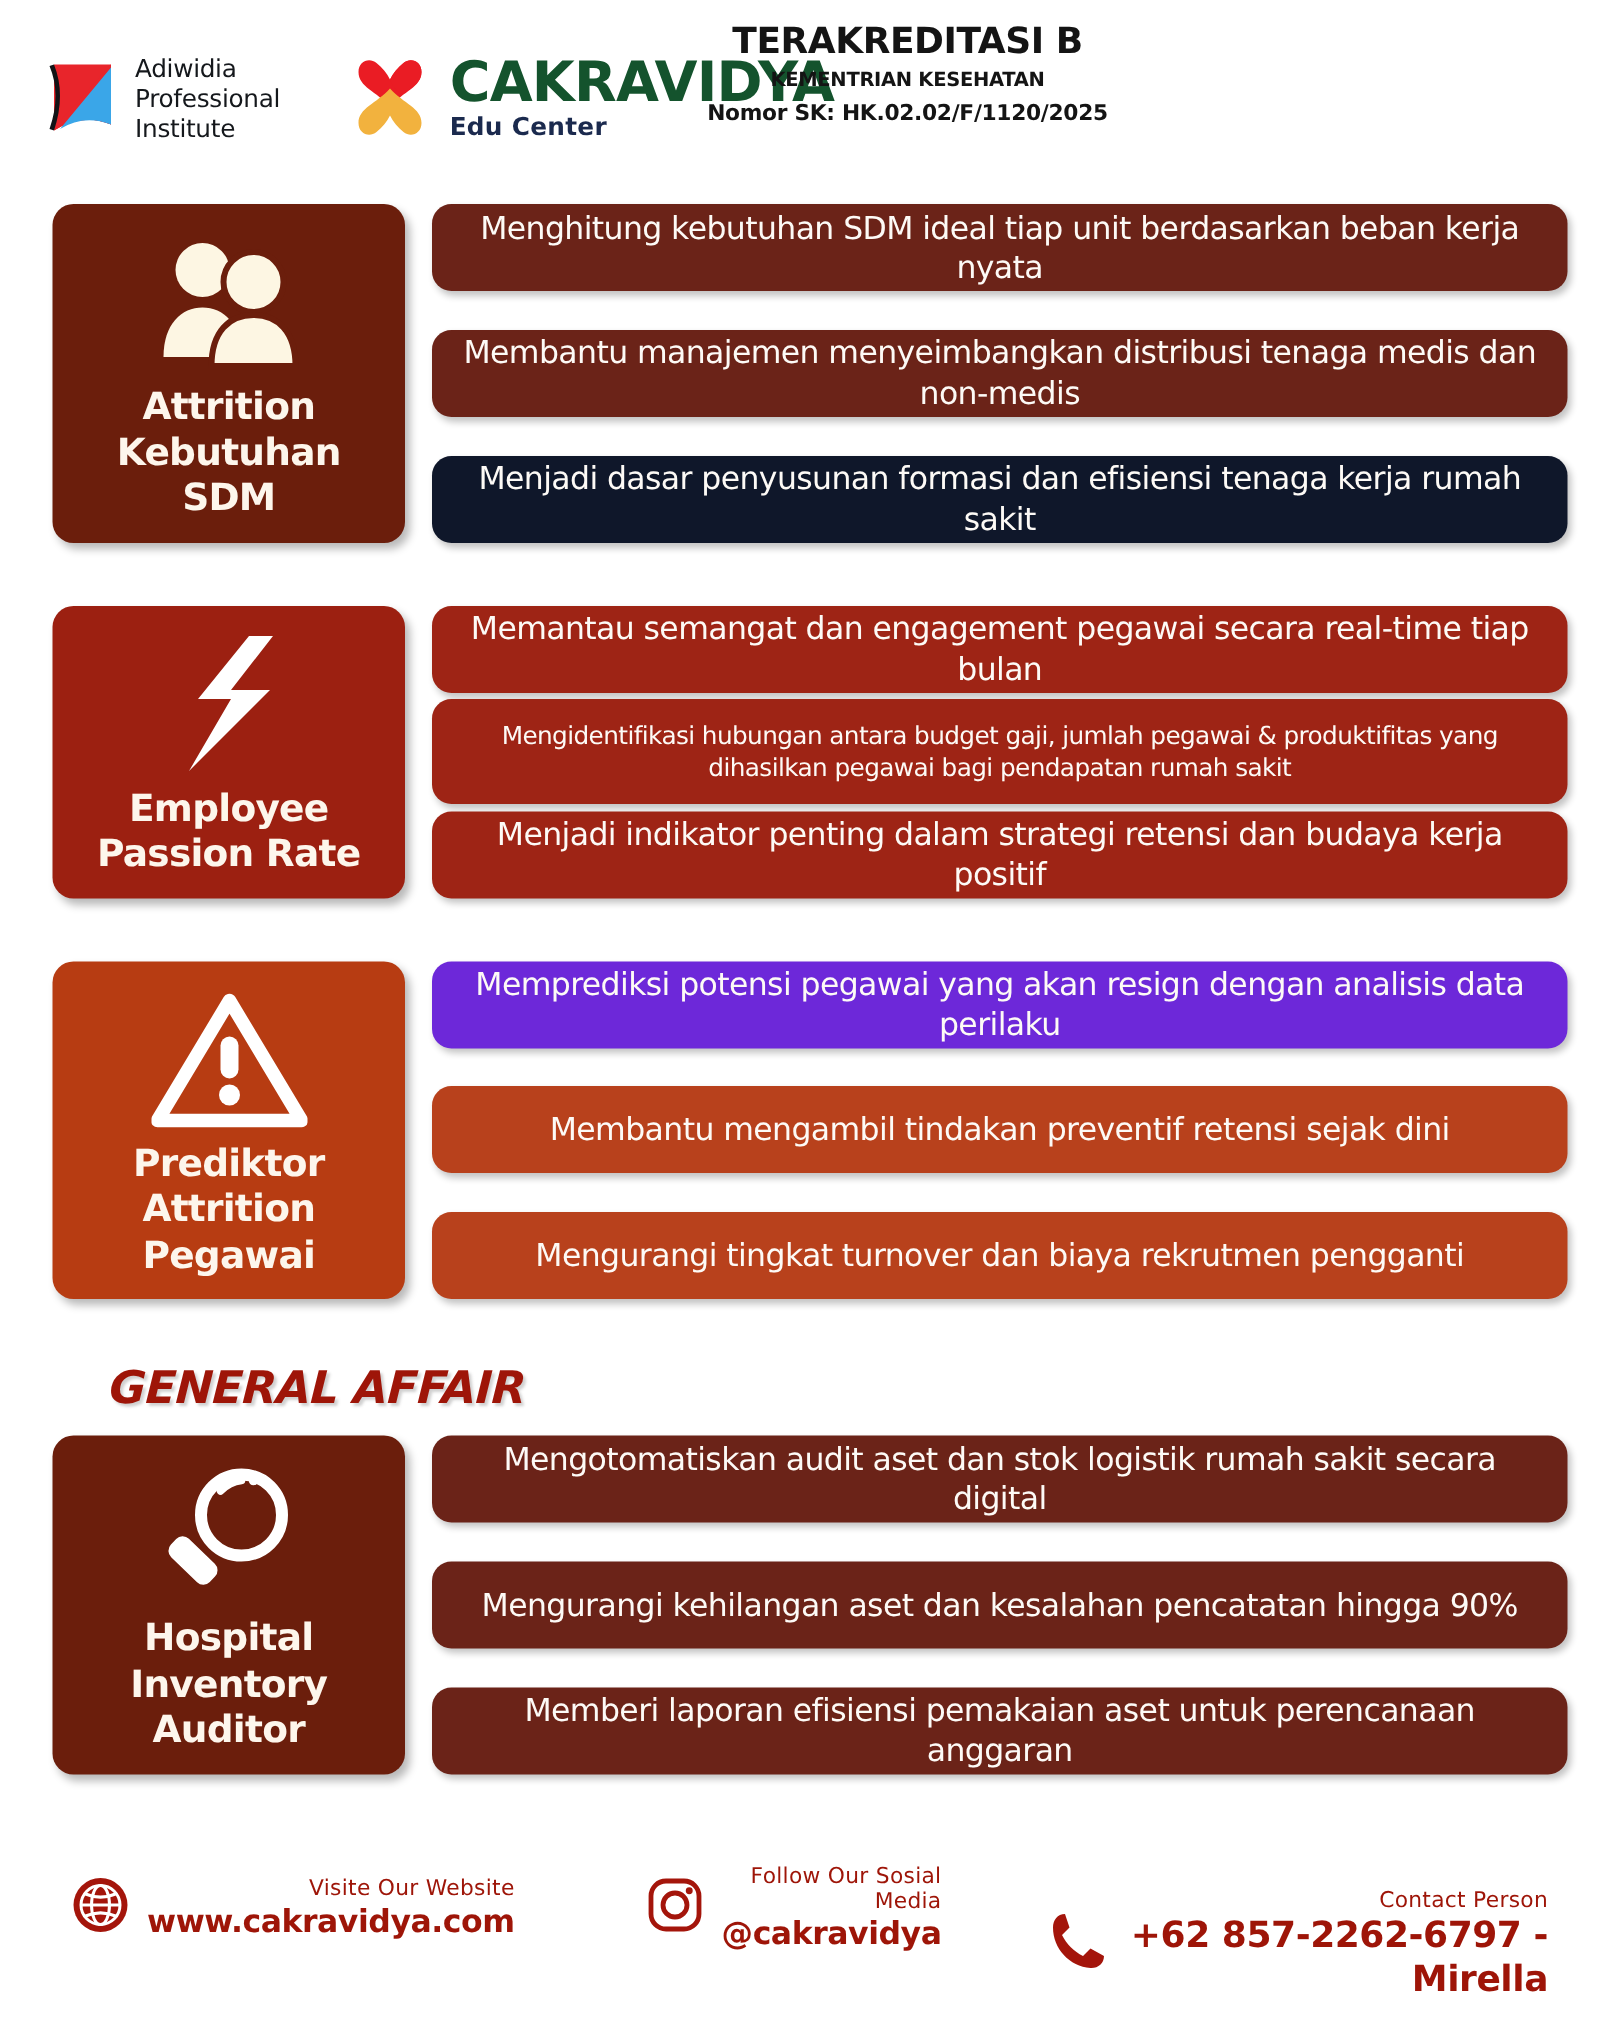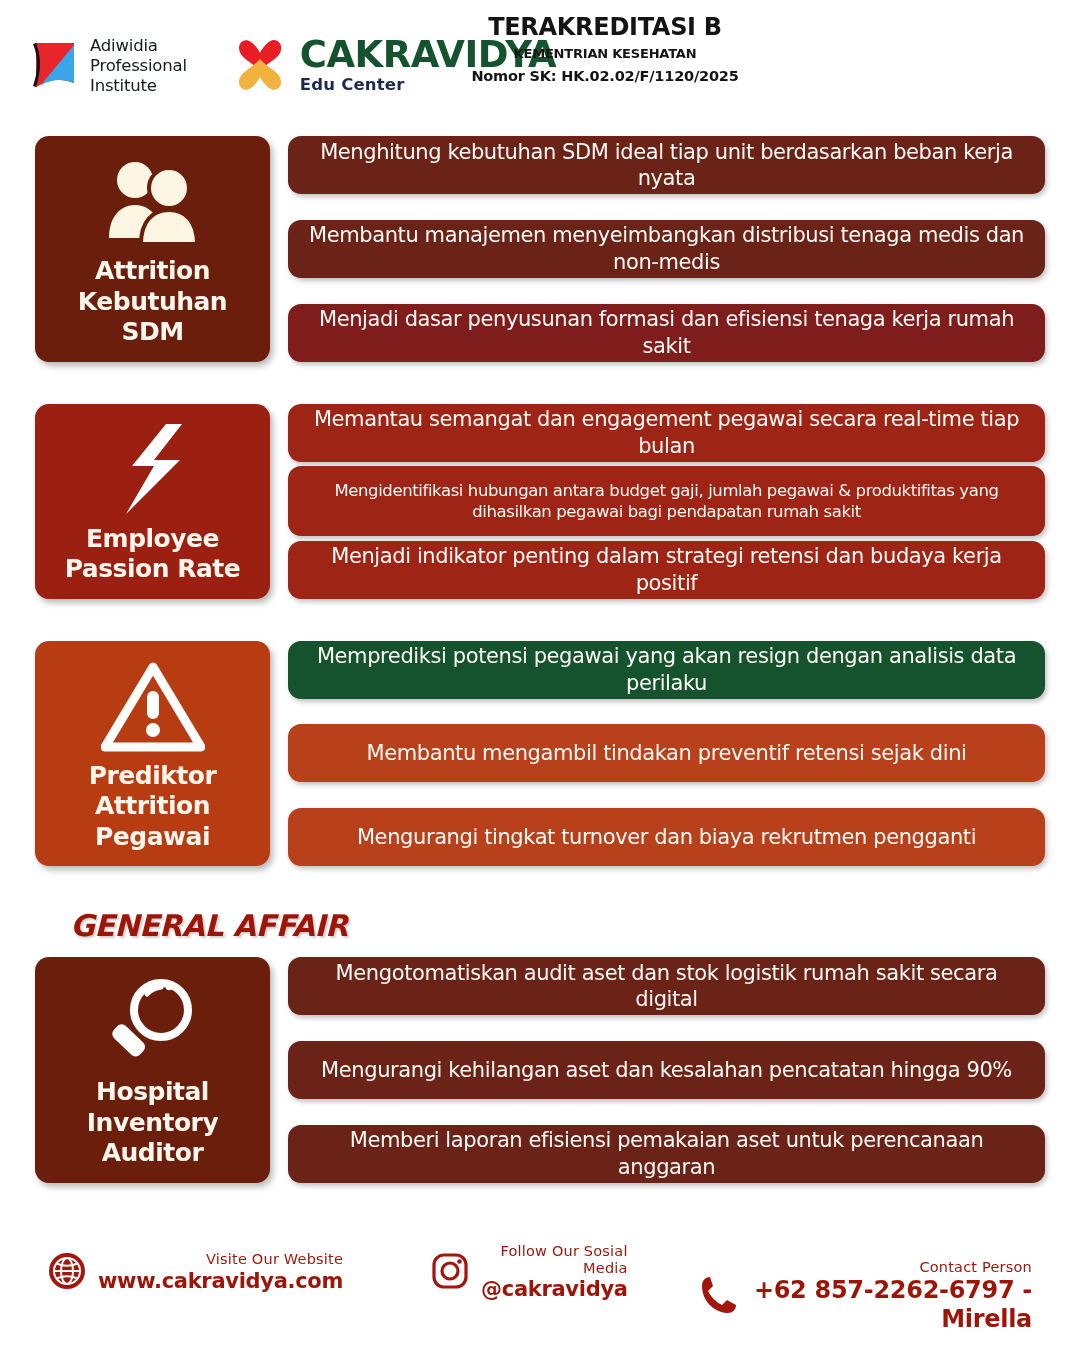--- a/index.html
+++ b/index.html
@@ -247,21 +247,21 @@
         </svg>
       </div>
       <div class="tile-label">
         <div>Attrition</div>
         <div>Kebutuhan SDM</div>
       </div>
     </div>
     <div class="bullets">
       <div class="pill" style="background:#6B2318">Menghitung kebutuhan SDM ideal tiap unit berdasarkan beban kerja nyata</div>
       <div class="pill" style="background:#6B2318">Membantu manajemen menyeimbangkan distribusi tenaga medis dan non-medis</div>
-      <div class="pill" style="background:#7f1d1d">Menjadi dasar penyusunan formasi dan efisiensi tenaga kerja rumah sakit</div>
+      <div class="pill" style="background:#0f172a">Menjadi dasar penyusunan formasi dan efisiensi tenaga kerja rumah sakit</div>
     </div>
   </div>
 
   <div class="block two-line">
     <div class="tile" style="background:#9C2011">
       <div class="tile-icon">
         <svg width="86" height="96" viewBox="0 0 86 96">
           <path d="M56 2 L22 44 L44 44 L16 92 L70 38 L44 38 L72 2 Z" fill="#ffffff"></path>
         </svg>
       </div>
@@ -285,21 +285,21 @@
           <rect x="46" y="30" width="12" height="28" rx="6" fill="#ffffff"></rect>
           <circle cx="52" cy="69" r="7" fill="#ffffff"></circle>
         </svg>
       </div>
       <div class="tile-label">
         <div>Prediktor Attrition</div>
         <div>Pegawai</div>
       </div>
     </div>
     <div class="bullets">
-      <div class="pill" style="background:#14532d">Memprediksi potensi pegawai yang akan resign dengan analisis data perilaku</div>
+      <div class="pill" style="background:#6d28d9">Memprediksi potensi pegawai yang akan resign dengan analisis data perilaku</div>
       <div class="pill" style="background:#B8411C">Membantu mengambil tindakan preventif retensi sejak dini</div>
       <div class="pill" style="background:#B8411C">Mengurangi tingkat turnover dan biaya rekrutmen pengganti</div>
     </div>
   </div>
 
   <div>
     <div class="section-heading">GENERAL AFFAIR</div>
   </div>
 
   <div class="block">

